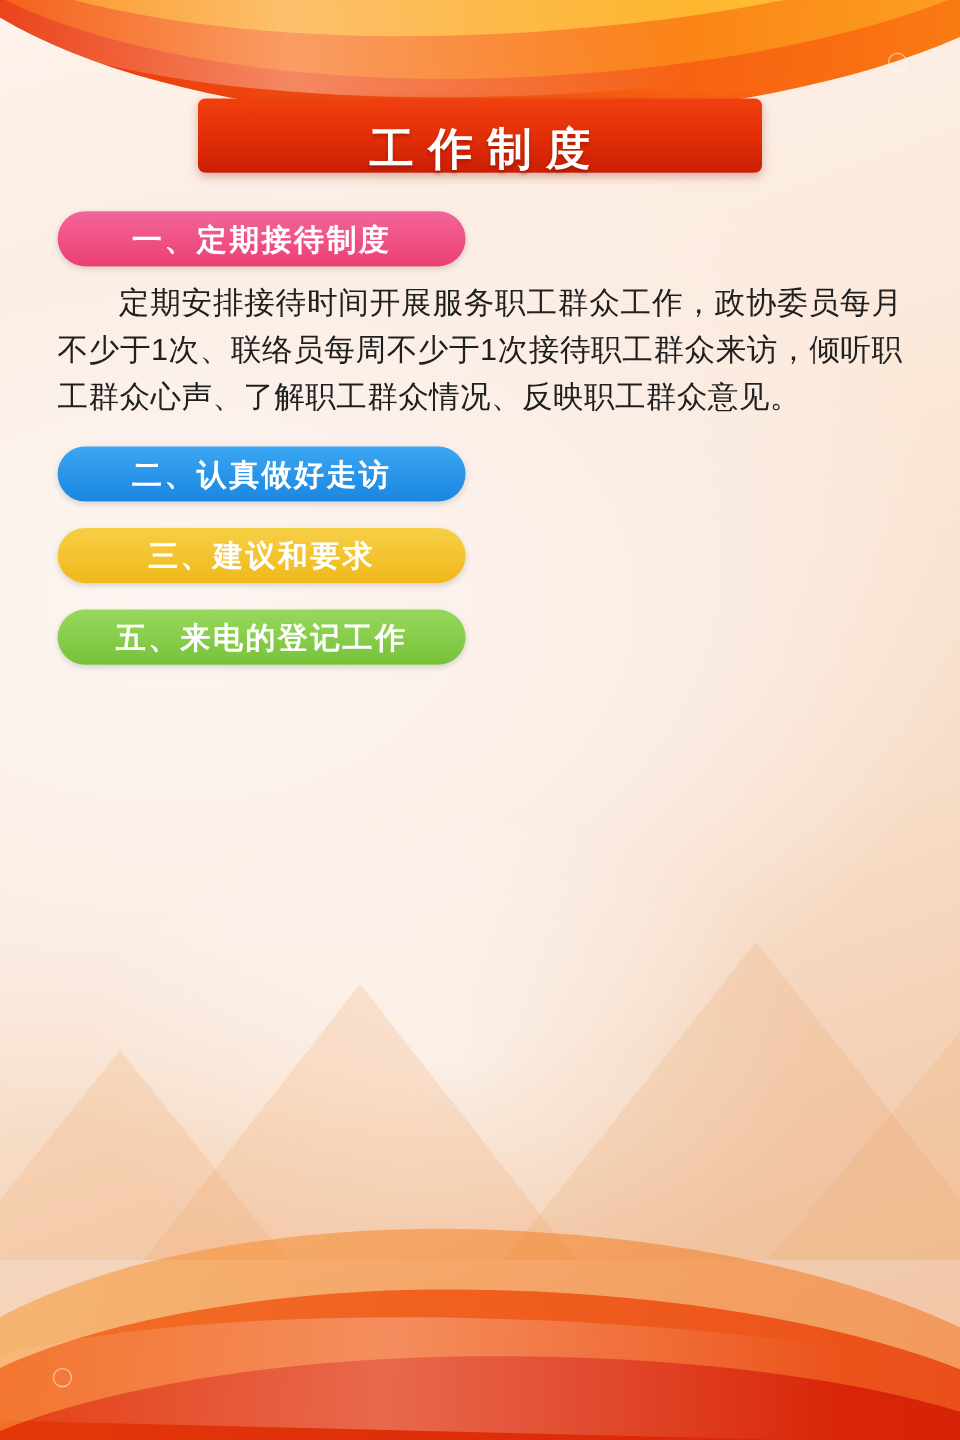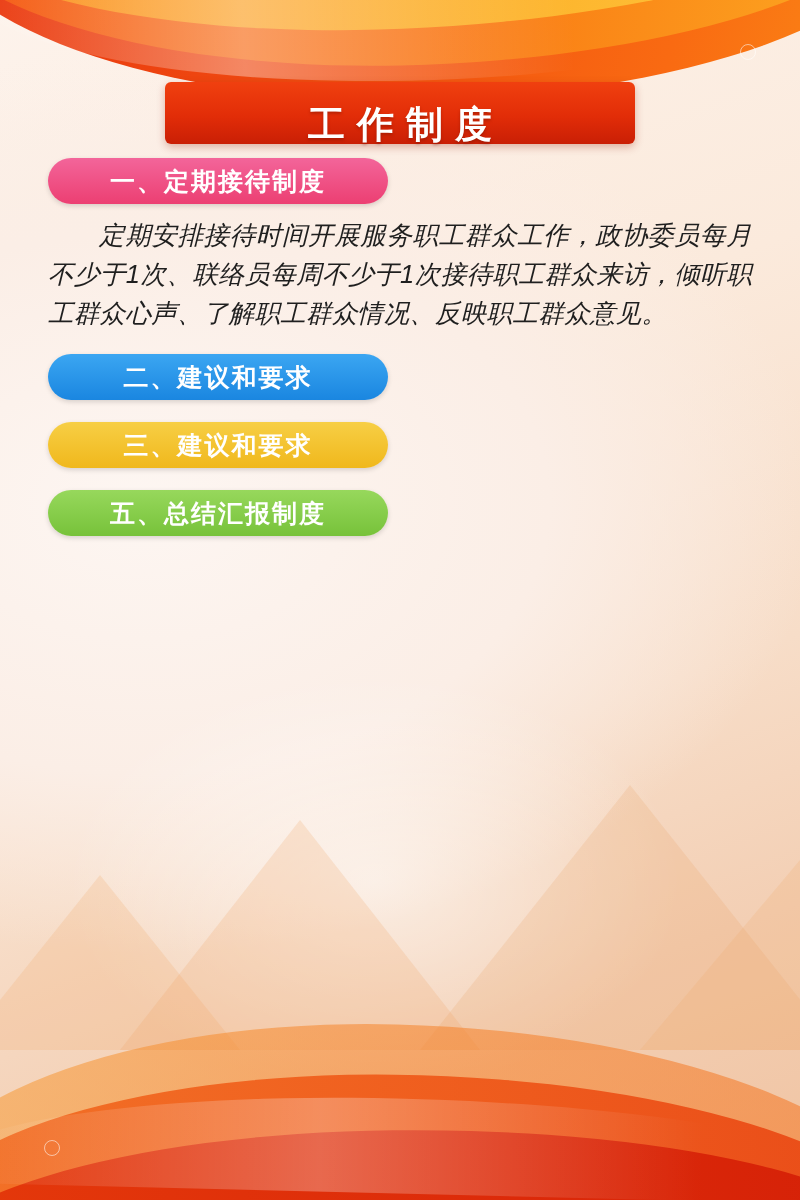--- a/index.html
+++ b/index.html
@@ -139,21 +139,21 @@
     font-weight: 700;
     letter-spacing: 12px;
     text-indent: 12px;
     text-shadow: 0 2px 3px rgba(120,20,0,.45);
     margin-top: 24px;
   }
 
   
   .content {
     position: absolute;
-    top: 158px;
+    top: 176px;
     left: 48px;
     right: 48px;
   }
   .section { margin-bottom: 22px; }
   .section:last-child { margin-bottom: 0; }
 
   .sec-head {
     display: inline-flex;
     align-items: center;
     justify-content: center;
@@ -168,21 +168,20 @@
     box-shadow: 0 2px 5px rgba(0,0,0,.15);
   }
   .sec-body {
     margin-top: 12px;
     color: #1f1f1f;
     font-size: 25.5px;
     line-height: 1.52;
     text-align: justify;
     text-indent: 2em;
     letter-spacing: .3px;
-    font-style: italic;
   }
 
   .corner-dot {
     position: absolute;
     width: 14px; height: 14px;
     border-radius: 50%;
     border: 1px solid rgba(255,255,255,.55);
   }
   .cd-tr { top: 44px; right: 44px; }
   .cd-bl { bottom: 44px; left: 44px; }
@@ -223,26 +222,26 @@
   </div>
 
   <div class="content">
 
     <div class="section">
       <div class="sec-head" style="background: linear-gradient(rgb(243, 101, 154) 0%, rgb(236, 63, 114) 100%);">一、定期接待制度</div>
       <div class="sec-body">定期安排接待时间开展服务职工群众工作，政协委员每月不少于1次、联络员每周不少于1次接待职工群众来访，倾听职工群众心声、了解职工群众情况、反映职工群众意见。</div>
     </div>
 
     <div class="section">
-      <div class="sec-head" style="background: linear-gradient(rgb(59, 166, 242) 0%, rgb(26, 134, 224) 100%);">二、建议和要求</div>
+      <div class="sec-head" style="background: linear-gradient(rgb(59, 166, 242) 0%, rgb(26, 134, 224) 100%);">二、认真做好走访</div>
     </div>
 
     <div class="section">
       <div class="sec-head" style="background: linear-gradient(rgb(247, 207, 69) 0%, rgb(240, 184, 28) 100%);">三、建议和要求</div>
     </div>
 
 
     <div class="section">
-      <div class="sec-head" style="background: linear-gradient(rgb(151, 216, 92) 0%, rgb(119, 194, 58) 100%);">五、总结汇报制度</div>
+      <div class="sec-head" style="background: linear-gradient(rgb(151, 216, 92) 0%, rgb(119, 194, 58) 100%);">五、来电的登记工作</div>
     </div>
 
   </div>
 </div>
 
 </body></html>

